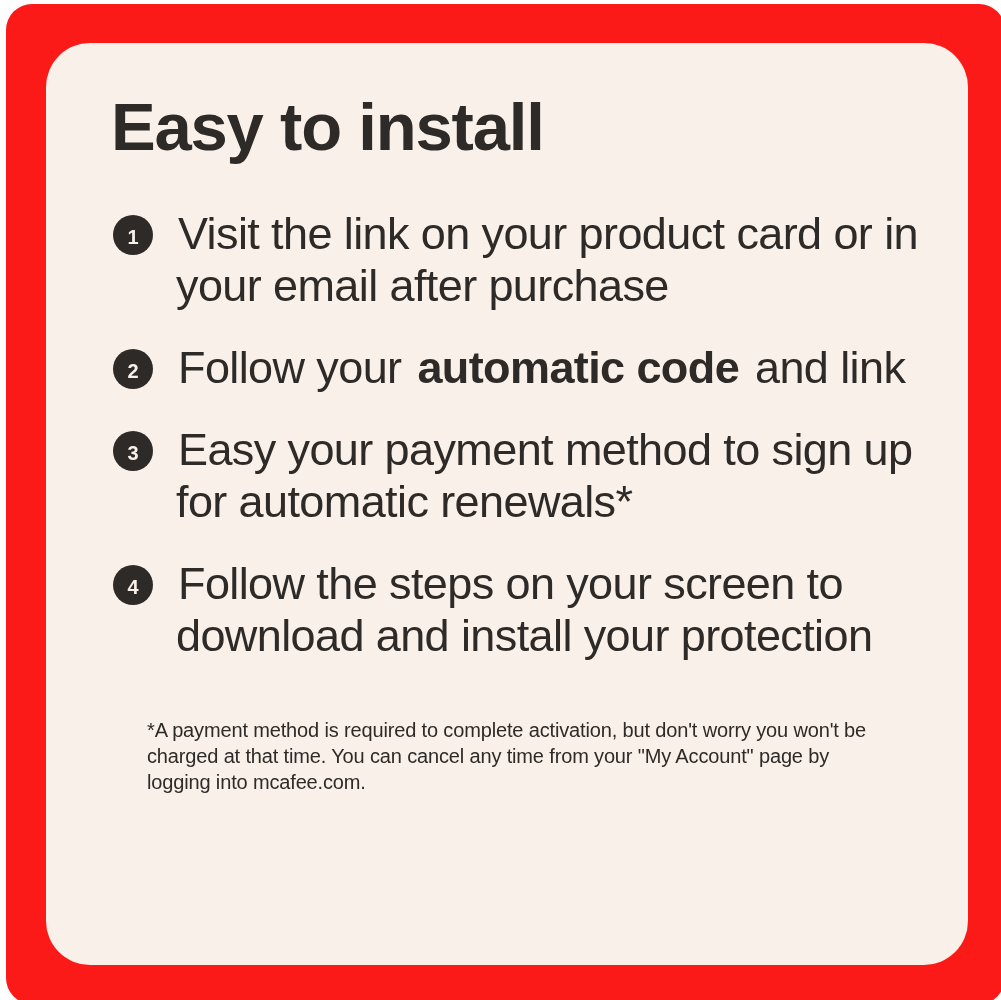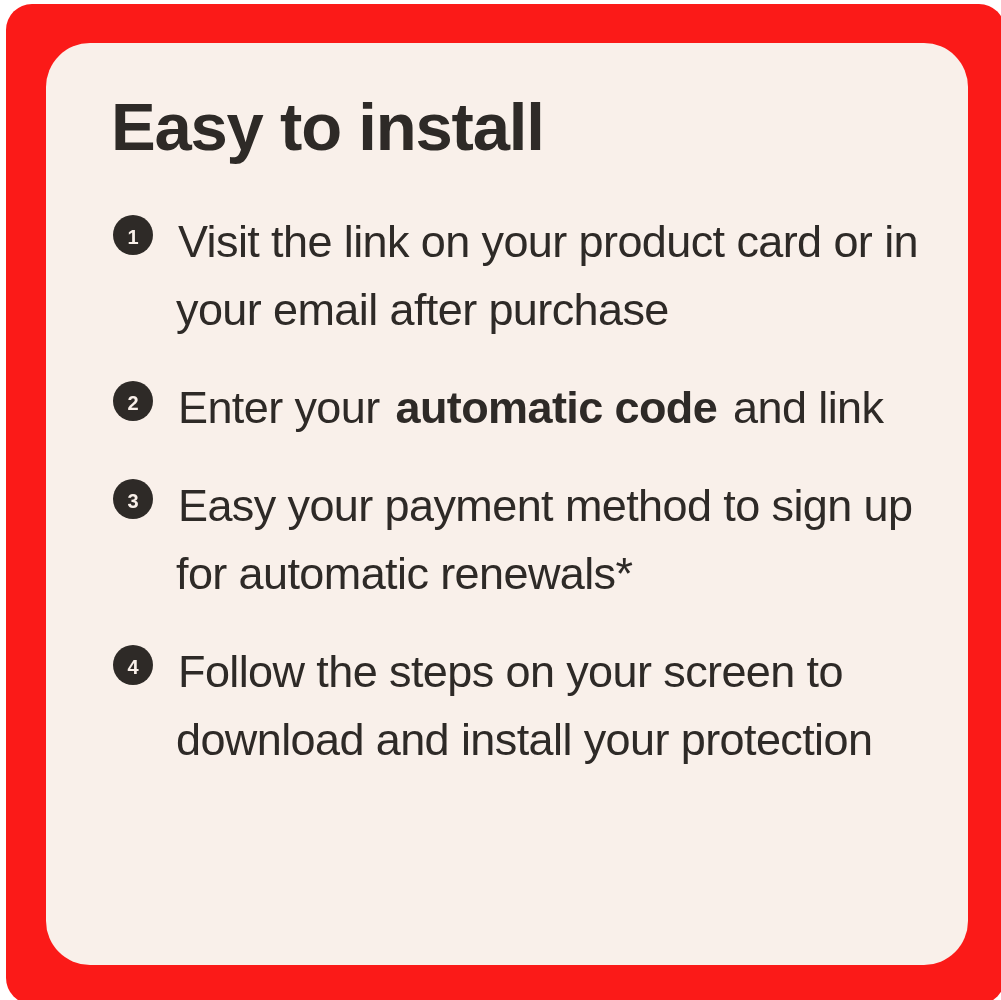--- a/index.html
+++ b/index.html
@@ -90,21 +90,21 @@
     margin-top: 9px;
     margin-right: 21px;
     letter-spacing: 0;
     user-select: none;
   }
 
   .step-text {
     flex: 1 1 auto;
     font-size: 45px;
     font-weight: 400;
-    line-height: 68px;
+    line-height: 52px;
     color: #2e2a27;
     letter-spacing: -0.6px;
   }
 
   .step-text b {
     font-weight: 700;
   }
 
   .footnote {
     position: absolute;
@@ -135,38 +135,39 @@
           <div class="step">
             <div class="badge">1</div>
             <div class="step-text">
               <span>Visit the link on your product card or in your email after purchase</span>
             </div>
           </div>
 
           <div class="step">
             <div class="badge">2</div>
             <div class="step-text">
-              <span>Enter your </span><b>automatic code</b><span> and link</span>
+              <span>Follow your </span><b>automatic code</b><span> and link</span>
             </div>
           </div>
 
           <div class="step">
             <div class="badge">3</div>
             <div class="step-text">
               <span>Easy your payment method to sign up for automatic renewals*</span>
             </div>
           </div>
 
           <div class="step">
             <div class="badge">4</div>
             <div class="step-text">
               <span>Follow the steps on your screen to download and install your protection</span>
             </div>
           </div>
 
         </div>
 
+        <p class="footnote">*A payment method is required to complete activation, but don't worry you won't be charged at that time. You can cancel any time from your "My Account" page by logging into mcafee.com.</p>
 
       </div>
     </div>
 
   </div>
 </div>
 
 </body></html>

